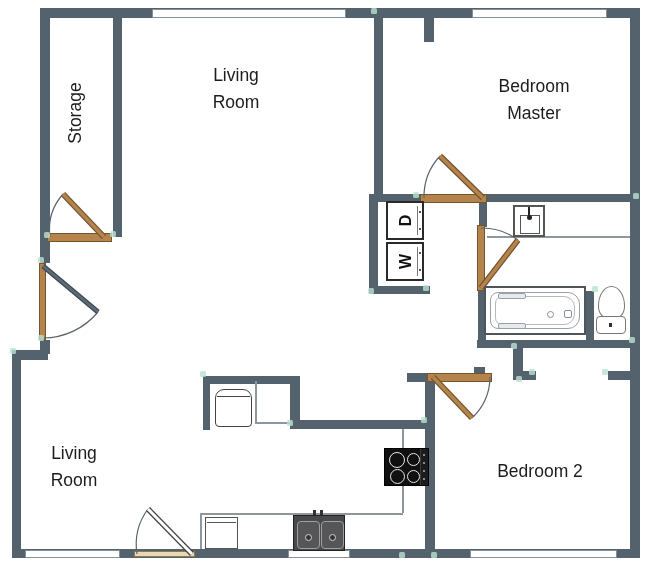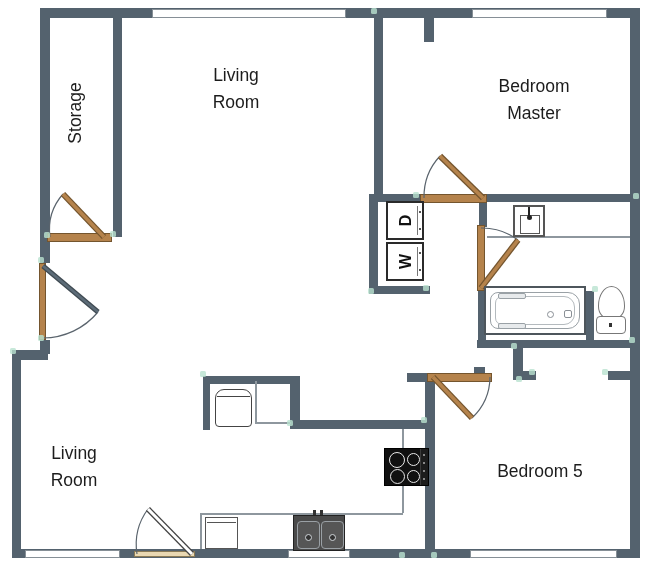--- a/index.html
+++ b/index.html
@@ -179,21 +179,21 @@
     <span style="display:block">Room</span>
   </div>
   <div class="lbl" style="left:534px;top:73px;">
     <span style="display:block">Bedroom</span>
     <span style="display:block">Master</span>
   </div>
   <div class="lbl" style="left:74px;top:440px;">
     <span style="display:block">Living</span>
     <span style="display:block">Room</span>
   </div>
-  <div class="lbl" style="left:540px;top:458px;">Bedroom 5</div>
+  <div class="lbl" style="left:540px;top:458px;">Bedroom 2</div>
 
   <div class="gm" style="left:371px;top:8px"></div>
   <div class="gm" style="left:110px;top:231px"></div>
   <div class="gm" style="left:44px;top:232px"></div>
   <div class="gm" style="left:38px;top:257px"></div>
   <div class="gm" style="left:38px;top:335px"></div>
   <div class="gm" style="left:10px;top:348px"></div>
   <div class="gm" style="left:368px;top:288px"></div>
   <div class="gm" style="left:423px;top:285px"></div>
   <div class="gm" style="left:413px;top:192px"></div>

